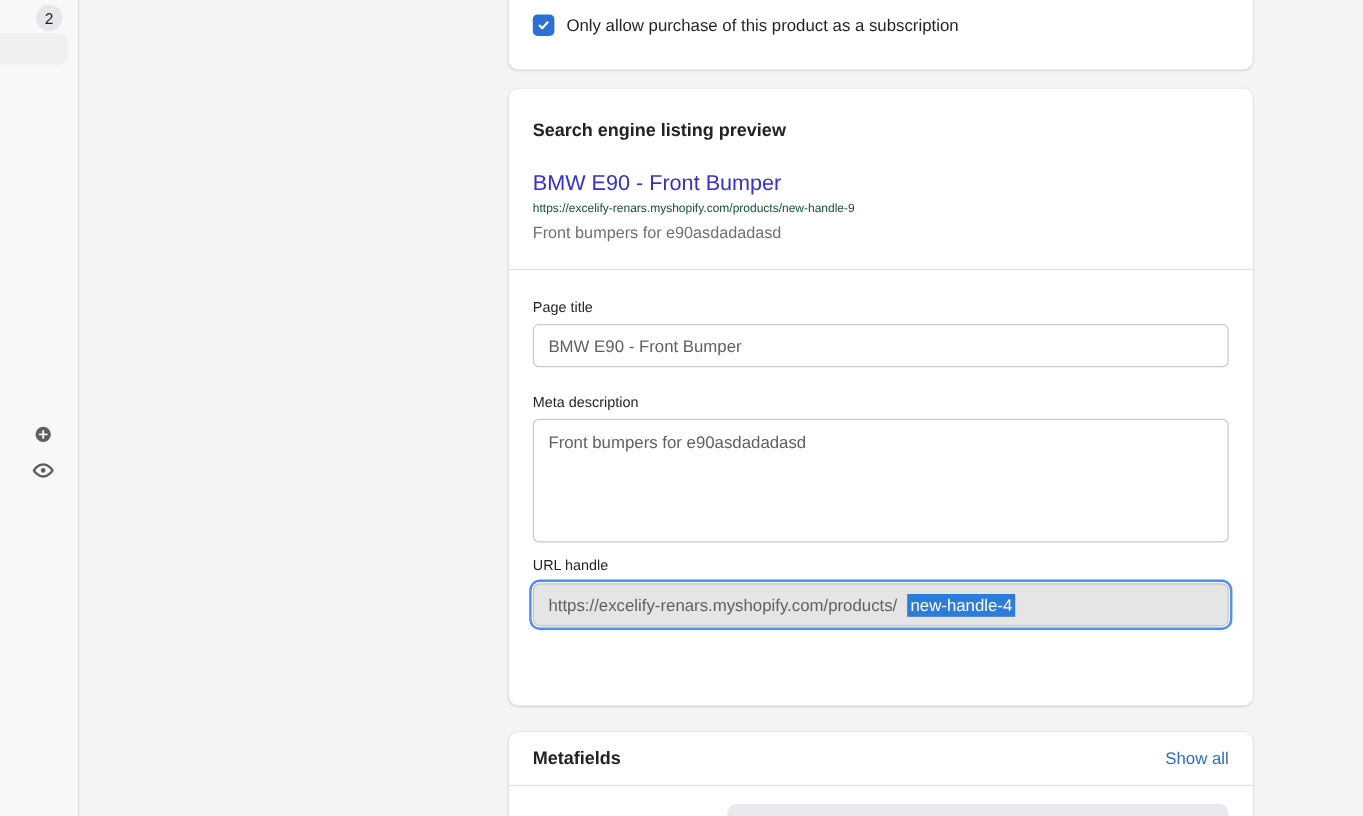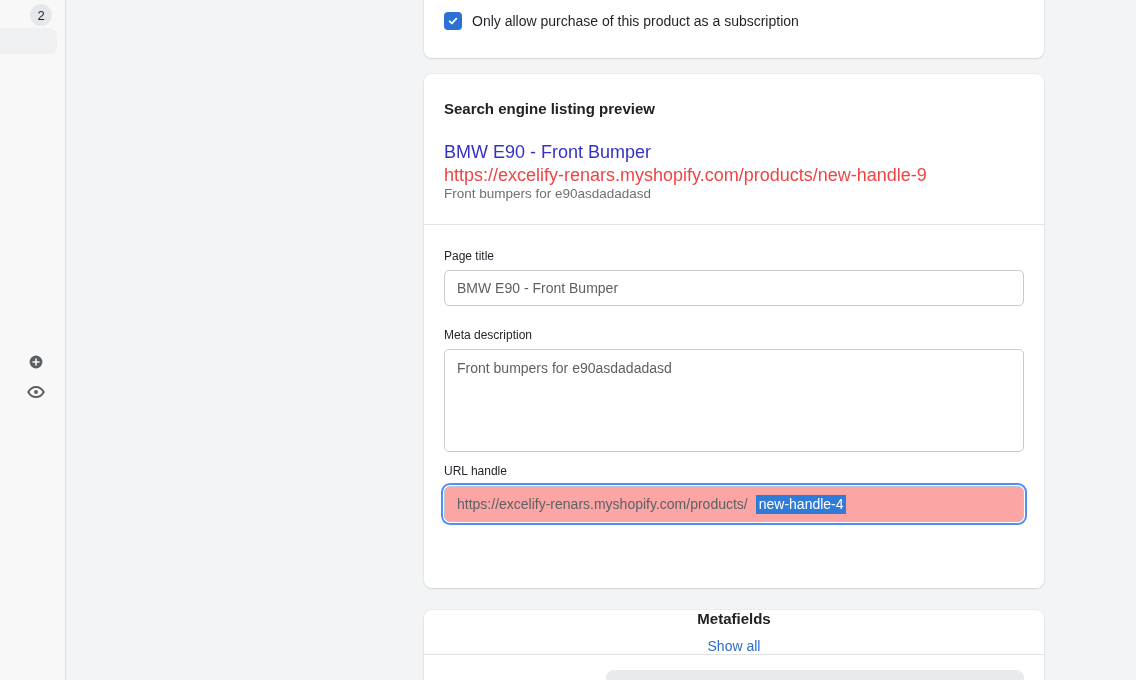--- a/index.html
+++ b/index.html
@@ -51,21 +51,21 @@
   .checkbox svg { width:12px; height:12px; }
   .checkbox-label { font-size:14px; color:#1f2226; }
 
   
   .card-seo { top:74px; height:514px; padding:20px; }
   .card-title { font-size:15px; font-weight:700; color:#202223; }
   .card-seo .card-title { margin-top:6px; }
 
   .seo-preview { margin-top:25px; }
   .seo-preview-title { font-size:18px; line-height:21px; color:#3531c8; }
-  .seo-preview-url   { font-size:18px; line-height:16px; margin-top:4px; color:#ef4444; }
+  .seo-preview-url   { font-size:10px; line-height:16px; margin-top:4px; color:#14532d; }
   .seo-preview-desc  { font-size:13.5px; line-height:16px; margin-top:3px; color:#6d7175; }
 
   .divider { border:none; border-top:1px solid #e1e3e5; margin:22px -20px 0; }
 
   .field-label { font-size:12px; color:#23262a; line-height:16px; }
   .lbl-pagetitle { margin-top:23px; }
   .lbl-metadesc  { margin-top:21px; }
   .lbl-urlhandle { margin-top:11px; }
 
   .text-input {
@@ -81,36 +81,35 @@
     padding:9px 12px; font-size:14px; color:#5d6166;
     font-family:"Liberation Sans","DejaVu Sans",sans-serif;
     background:#fff; resize:none; display:block; outline:none; line-height:18px;
   }
   .helper-text { margin-top:8px; font-size:13.5px; color:#6d7175; }
 
   .url-input {
     margin-top:7px; width:580px; height:36px;
     border:1px solid #bfc4c9; border-radius:6px;
     box-shadow:0 0 0 1px #ffffff, 0 0 0 3px #4f8df7;
-    background:#fca5a5; display:flex; align-items:center;
+    background:#e5e5e5; display:flex; align-items:center;
     padding:0 12px; font-size:14px; cursor:text;
   }
   .url-prefix { color:#5d6166; white-space:pre; }
   .url-selected {
     margin-left:8px; background:#2e7bd9; color:#ffffff;
     padding:1px 2px 2px 3px; white-space:pre;
   }
 
   
   .card-metafields { top:610px; height:110px; }
   .metafields-header {
     height:45px; padding:0 20px; display:flex;
     align-items:center; justify-content:space-between;
     border-bottom:1px solid #e1e3e5;
-    flex-direction:column;
   }
   .link-action { font-size:14px; color:#2c6ecb; text-decoration:none; cursor:pointer; }
   .metafields-body { padding:15px 20px 0; }
   .metafield-value-skeleton {
     margin-left:162px; width:418px; height:38px;
     background:#e8eaed; border-radius:8px;
   }
 </style>
 </head>
 <body>

